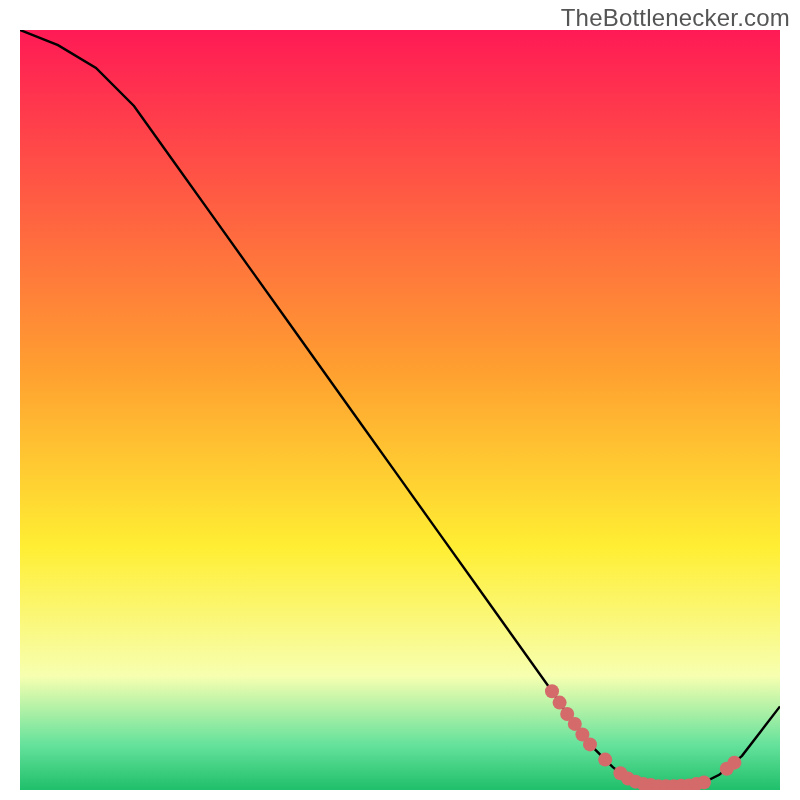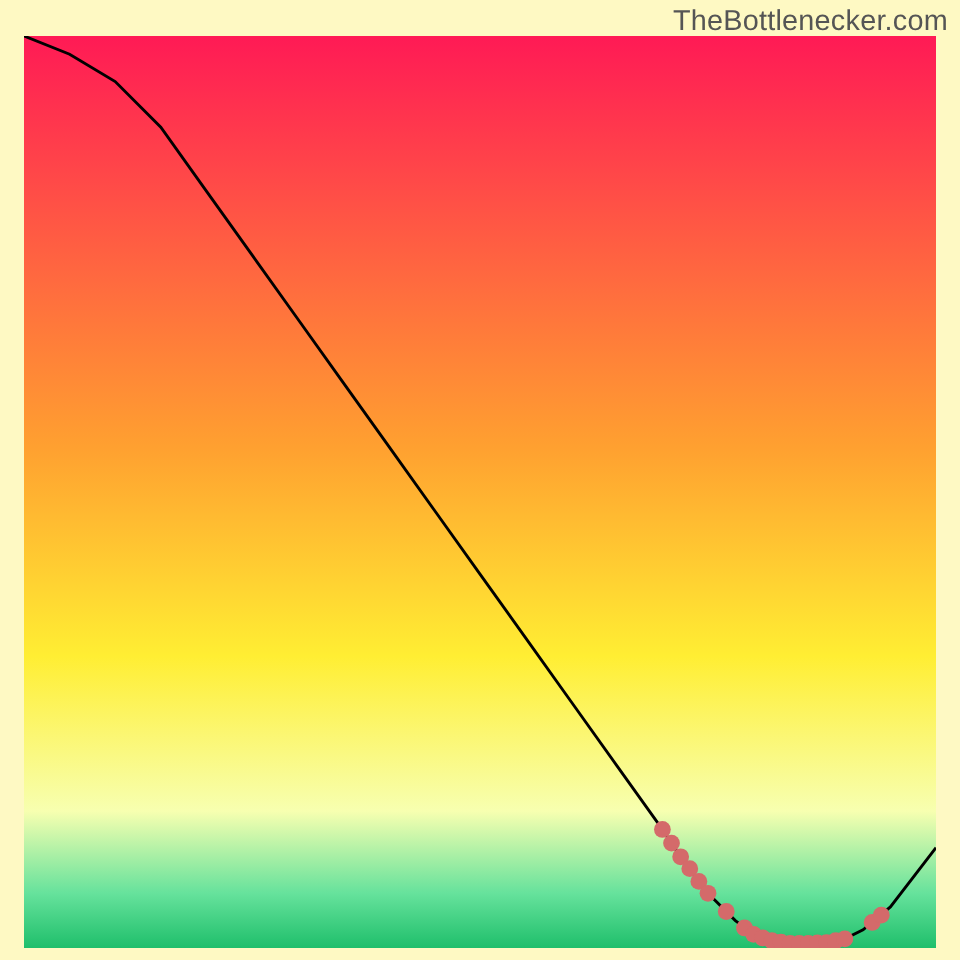--- a/index.html
+++ b/index.html
@@ -8,21 +8,21 @@
     width: 800px;
     height: 800px;
     background: #000;
     overflow: hidden;
     font-family: Arial, Helvetica, sans-serif;
   }
   .stage {
     position: relative;
     width: 800px;
     height: 800px;
-    background: #fef9c3;
+    background: #ffffff;
   }
   .watermark {
     position: absolute;
     top: 4px;
     right: 10px;
     color: #555;
     font-size: 24px;
     font-weight: 500;
     letter-spacing: 0.2px;
     user-select: none;

